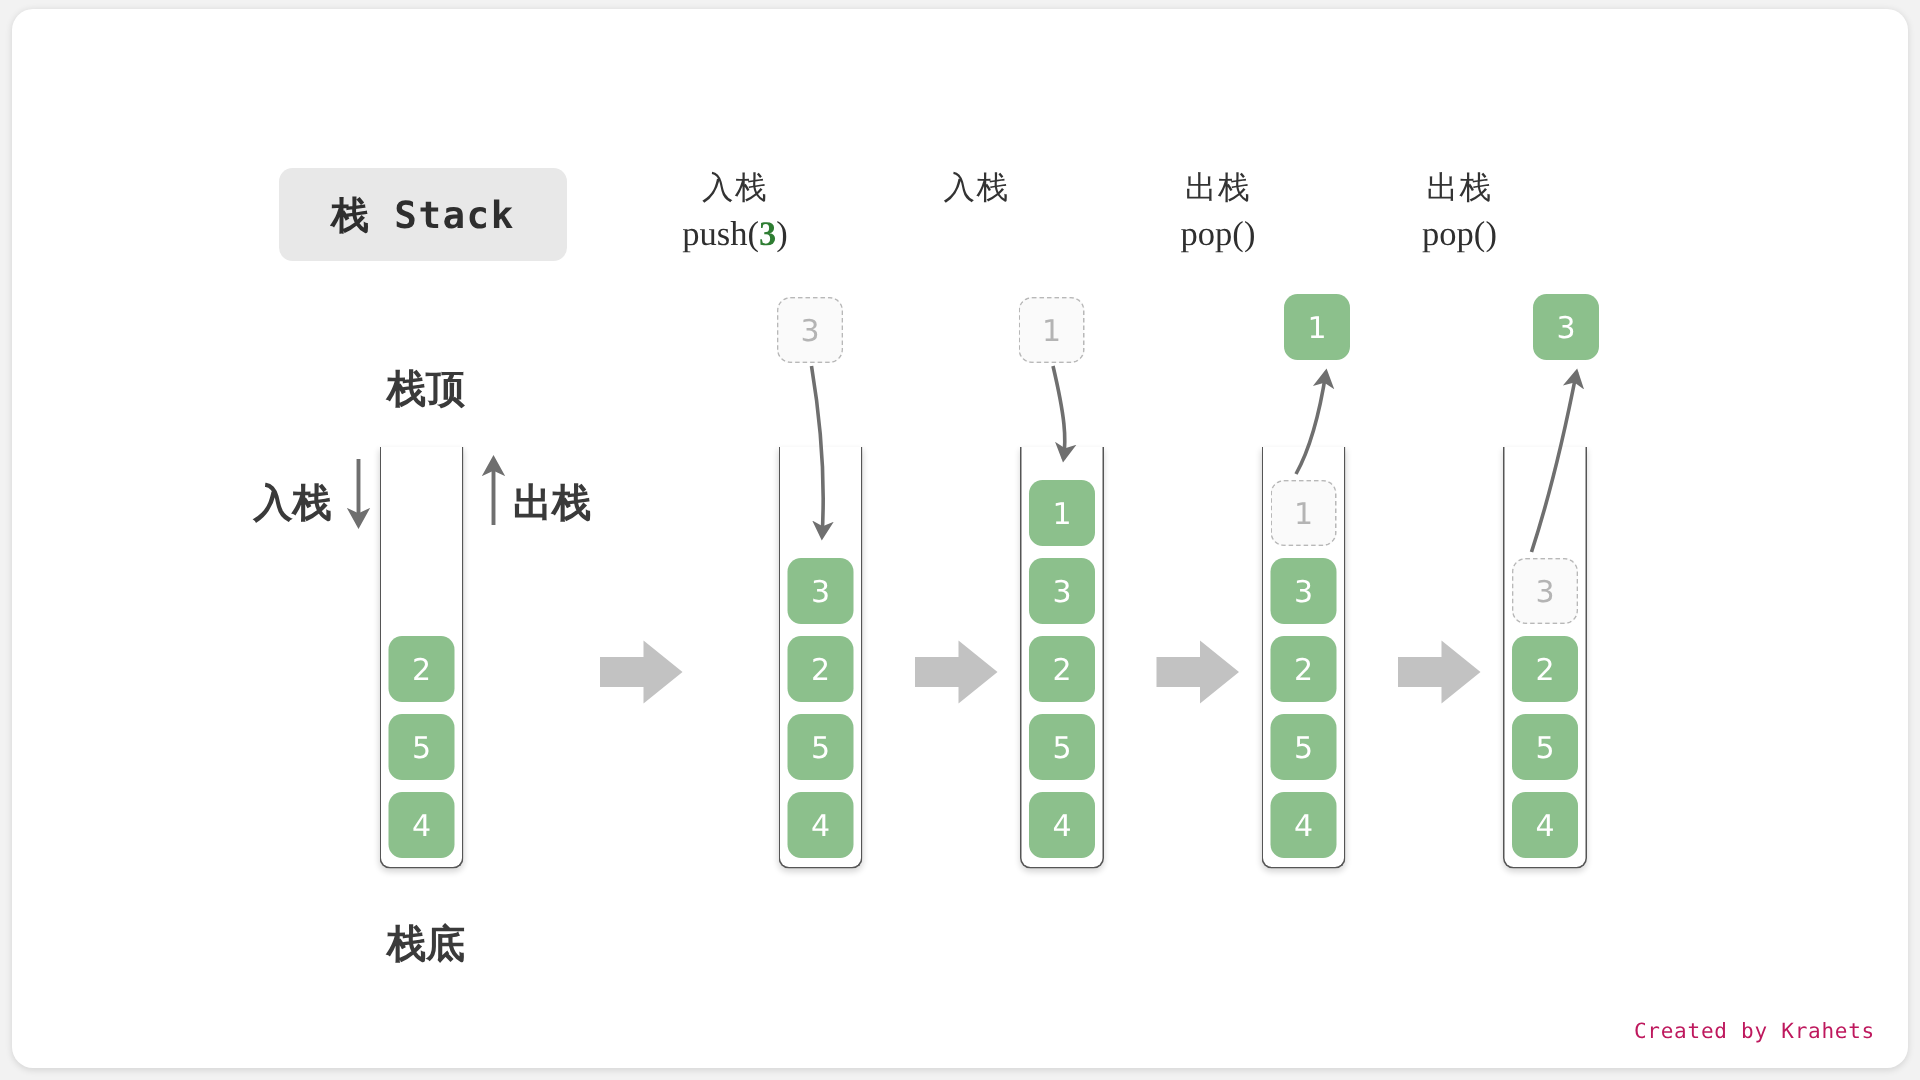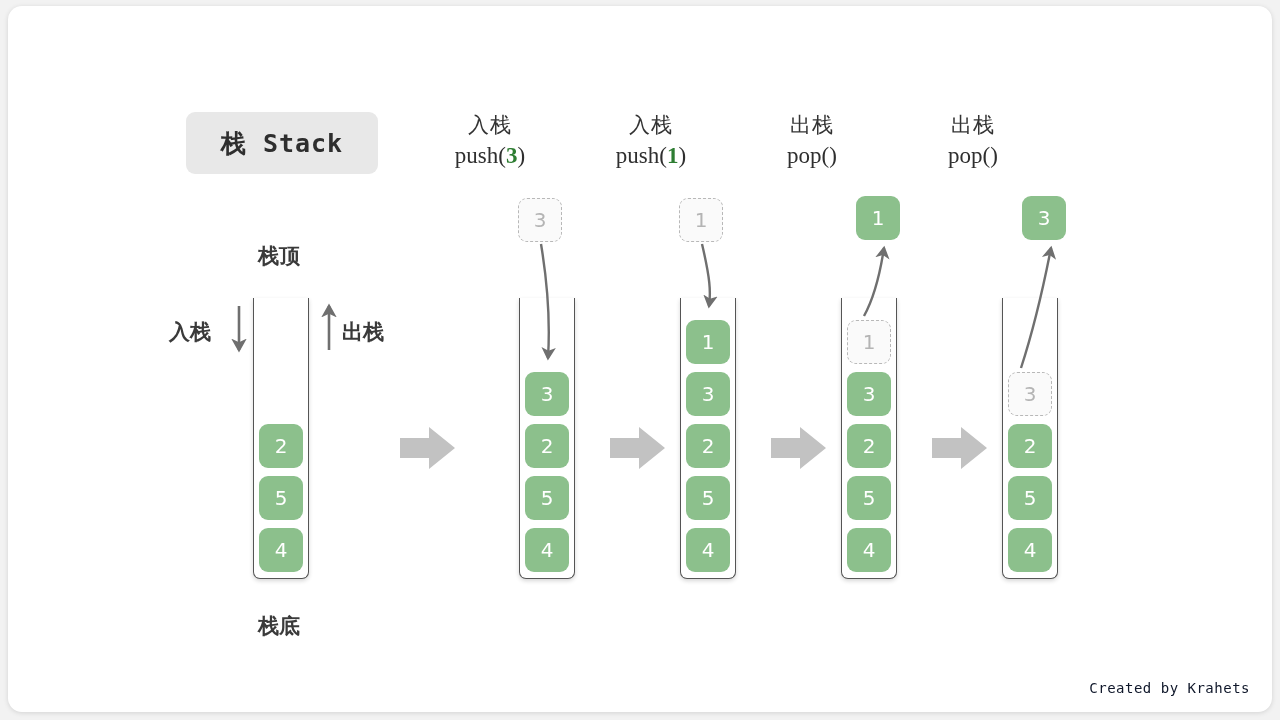--- a/index.html
+++ b/index.html
@@ -25,21 +25,21 @@
     font-weight:bold;font-size:25px;color:#2e2e2e;
     letter-spacing:1px;
   }
 
   
   .lab{
     position:absolute;
     font-weight:bold;color:#3a3a3a;
     white-space:nowrap;
   }
-  .lab-cn{font-size:21px;font-family:"DejaVu Sans","Liberation Sans",sans-serif;}
+  .lab-cn{font-size:26px;font-family:"DejaVu Sans","Liberation Sans",sans-serif;}
   .op{
     position:absolute;white-space:nowrap;text-align:center;
     color:#333;
   }
   .op .cn{
     display:block;font-size:21px;font-weight:normal;
     font-family:"DejaVu Sans","Liberation Sans",sans-serif;
     line-height:30px;letter-spacing:1px;
   }
   .op .code{
@@ -87,21 +87,21 @@
   .floatcell.solid{background:#8cc08c;color:#fff;}
   .floatcell.ghost{background:#fafafa;color:#b4b4b4;border:1.6px dashed #b8b8b8;}
 
   
   #svgfx{position:absolute;left:0;top:0;width:1264px;height:706px;pointer-events:none;}
 
   
   #credit{
     position:absolute;right:22px;bottom:16px;
     font-family:"DejaVu Sans Mono","Liberation Mono",monospace;
-    font-size:14px;color:#0f172a;letter-spacing:0.5px;
+    font-size:14px;color:#be185d;letter-spacing:0.5px;
   }
 </style>
 </head>
 <body>
 
 <div id="card">
   <div id="stage">
 
     <div class="badge" style="left:178px;top:106px;width:192px;height:62px;">
       <span>栈 Stack</span>
@@ -112,21 +112,20 @@
     <div class="lab lab-cn" style="left:161px;top:312px;">入栈</div>
     <div class="lab lab-cn" style="left:334px;top:312px;">出栈</div>
 
     <div class="op" style="left:412px;top:104px;width:140px;">
       <span class="cn">入栈</span>
       <span class="code"><span>push(</span><span class="arg">3</span><span>)</span></span>
     </div>
 
     <div class="op" style="left:573px;top:104px;width:140px;">
       <span class="cn">入栈</span>
-      <span class="code"><span>push(</span><span class="arg">1</span><span>)</span></span>
     </div>
 
     <div class="op" style="left:734px;top:104px;width:140px;">
       <span class="cn">出栈</span>
       <span class="code"><span>pop(</span><span class="arg"></span><span>)</span></span>
     </div>
 
     <div class="op" style="left:895px;top:104px;width:140px;">
       <span class="cn">出栈</span>
       <span class="code"><span>pop(</span><span class="arg"></span><span>)</span></span>

